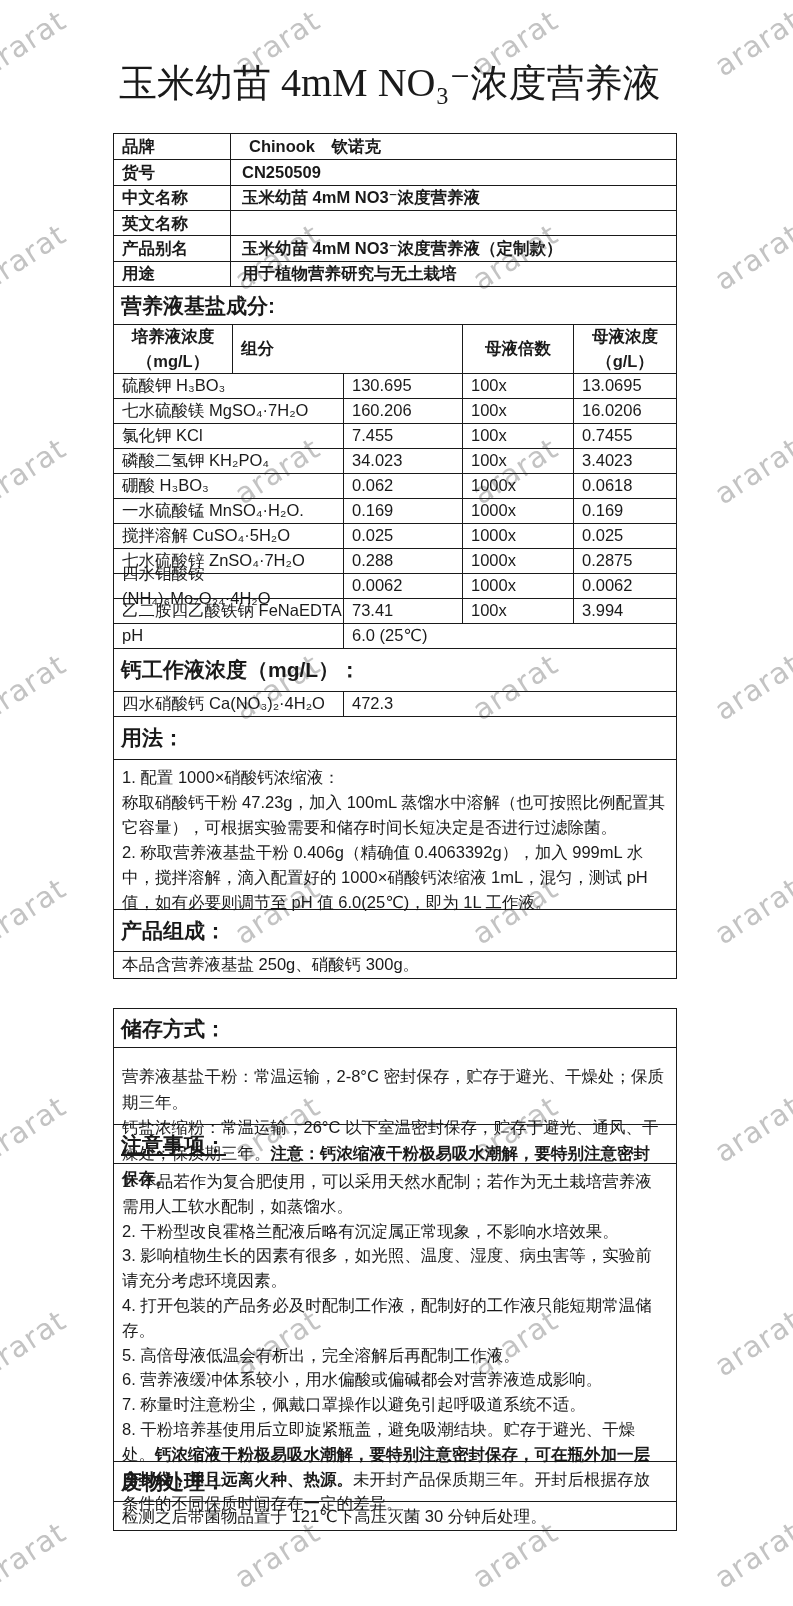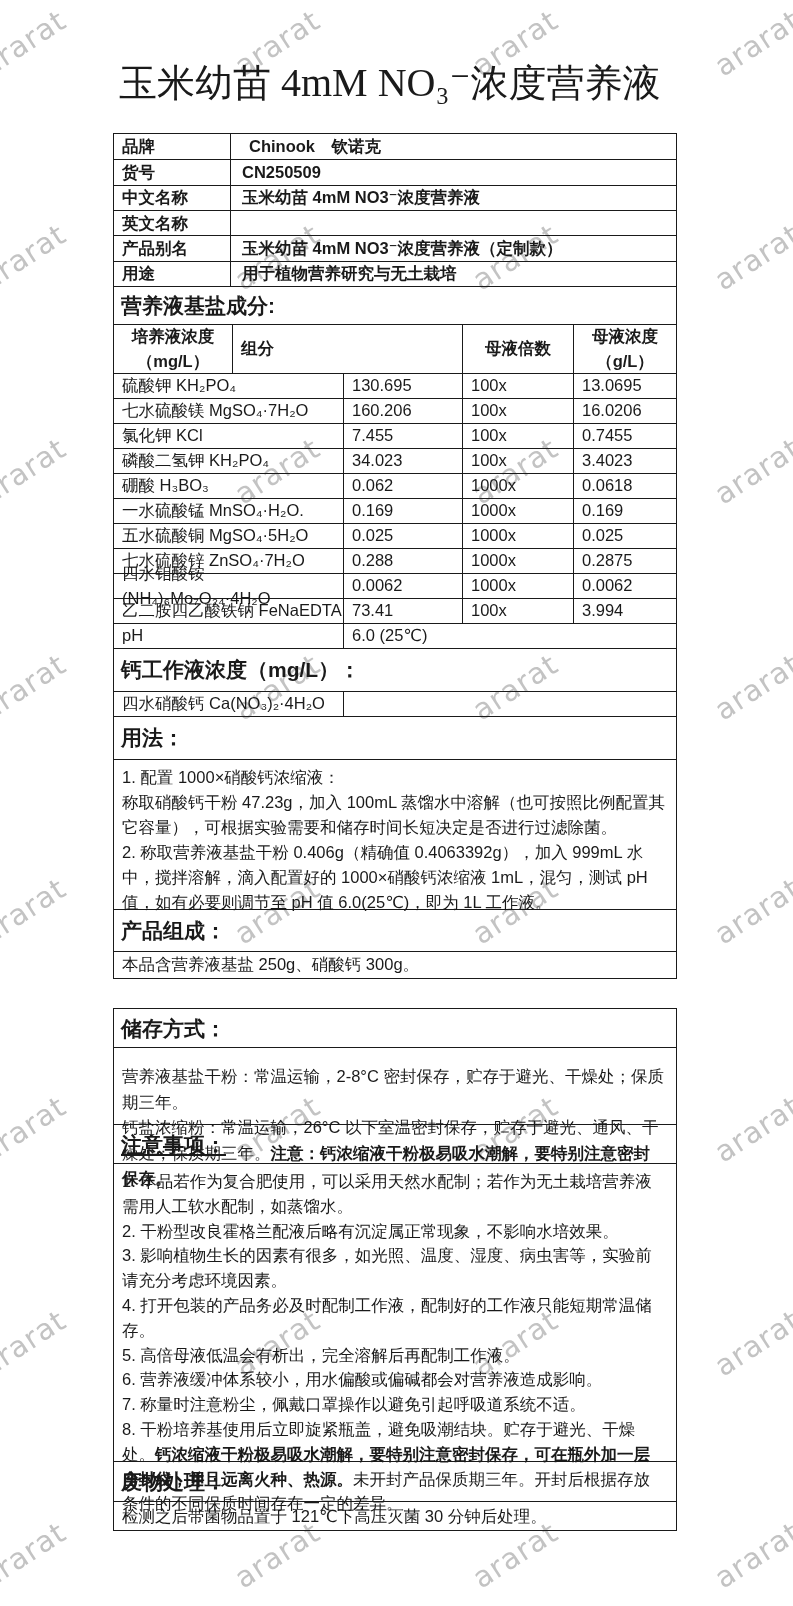--- a/index.html
+++ b/index.html
@@ -140,21 +140,21 @@
       </div>
       <div class="cell c1 vline">组分</div>
       <div class="cell c3 vline">母液倍数</div>
       <div class="cell c4">
         <span>母液浓度</span>
         <span>（g/L）</span>
       </div>
     </div>
 
     <div class="row comp-row">
-      <div class="cell c1 vline">硫酸钾  KH₂PO₄</div>
+      <div class="cell c1 vline">硫酸钾  H₃BO₃</div>
       <div class="cell c2 vline">130.695</div>
       <div class="cell c3 vline">100x</div>
       <div class="cell c4">13.0695</div>
     </div>
     <div class="row comp-row">
       <div class="cell c1 vline">七水硫酸镁  MgSO₄·7H₂O</div>
       <div class="cell c2 vline">160.206</div>
       <div class="cell c3 vline">100x</div>
       <div class="cell c4">16.0206</div>
     </div>
@@ -176,21 +176,21 @@
       <div class="cell c3 vline">1000x</div>
       <div class="cell c4">0.0618</div>
     </div>
     <div class="row comp-row">
       <div class="cell c1 vline">一水硫酸锰  MnSO₄·H₂O.</div>
       <div class="cell c2 vline">0.169</div>
       <div class="cell c3 vline">1000x</div>
       <div class="cell c4">0.169</div>
     </div>
     <div class="row comp-row">
-      <div class="cell c1 vline">五水硫酸铜  MgSO₄·5H₂O</div>
+      <div class="cell c1 vline">搅拌溶解  CuSO₄·5H₂O</div>
       <div class="cell c2 vline">0.025</div>
       <div class="cell c3 vline">1000x</div>
       <div class="cell c4">0.025</div>
     </div>
     <div class="row comp-row">
       <div class="cell c1 vline">七水硫酸锌  ZnSO₄·7H₂O</div>
       <div class="cell c2 vline">0.288</div>
       <div class="cell c3 vline">1000x</div>
       <div class="cell c4">0.2875</div>
     </div>
@@ -208,20 +208,21 @@
     </div>
 
     <div class="row span-row">
       <div class="cell c1 vline">pH</div>
       <div class="cell rest">6.0 (25℃)</div>
     </div>
 
     <div class="sec-h h43">钙工作液浓度（mg/L）：</div>
     <div class="row span-row">
       <div class="cell c1 vline">四水硝酸钙  Ca(NO₃)₂·4H₂O</div>
+      <div class="cell rest">472.3</div>
     </div>
 
     <div class="sec-h h43">用法：</div>
     <div class="textbox usage-box">
       <p>1. 配置 1000×硝酸钙浓缩液：</p>
       <p>称取硝酸钙干粉 47.23g，加入 100mL 蒸馏水中溶解（也可按照比例配置其它容量），可根据实验需要和储存时间长短决定是否进行过滤除菌。</p>
       <p>2.  称取营养液基盐干粉 0.406g（精确值 0.4063392g），加入 999mL 水中，搅拌溶解，滴入配置好的 1000×硝酸钙浓缩液 1mL，混匀，测试 pH 值，如有必要则调节至 pH 值 6.0(25℃)，即为 1L 工作液。</p>
     </div>
 
     <div class="sec-h h42">产品组成：</div>

